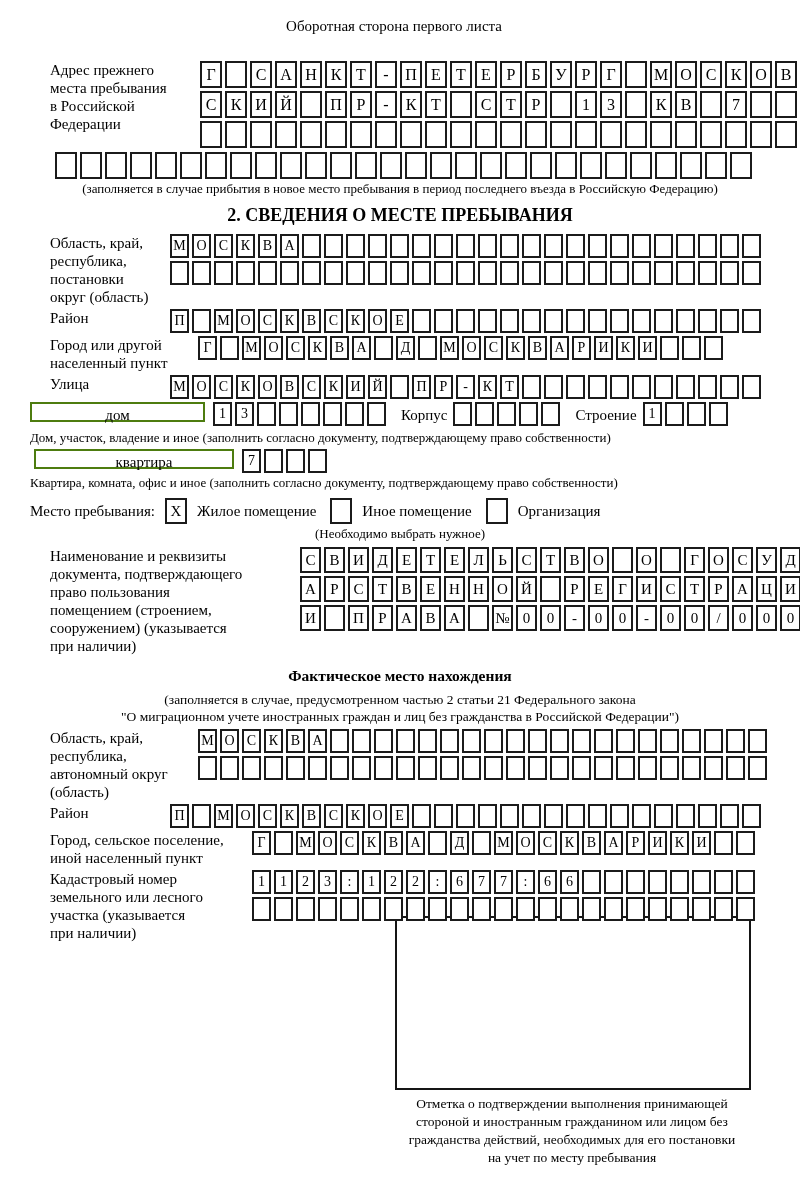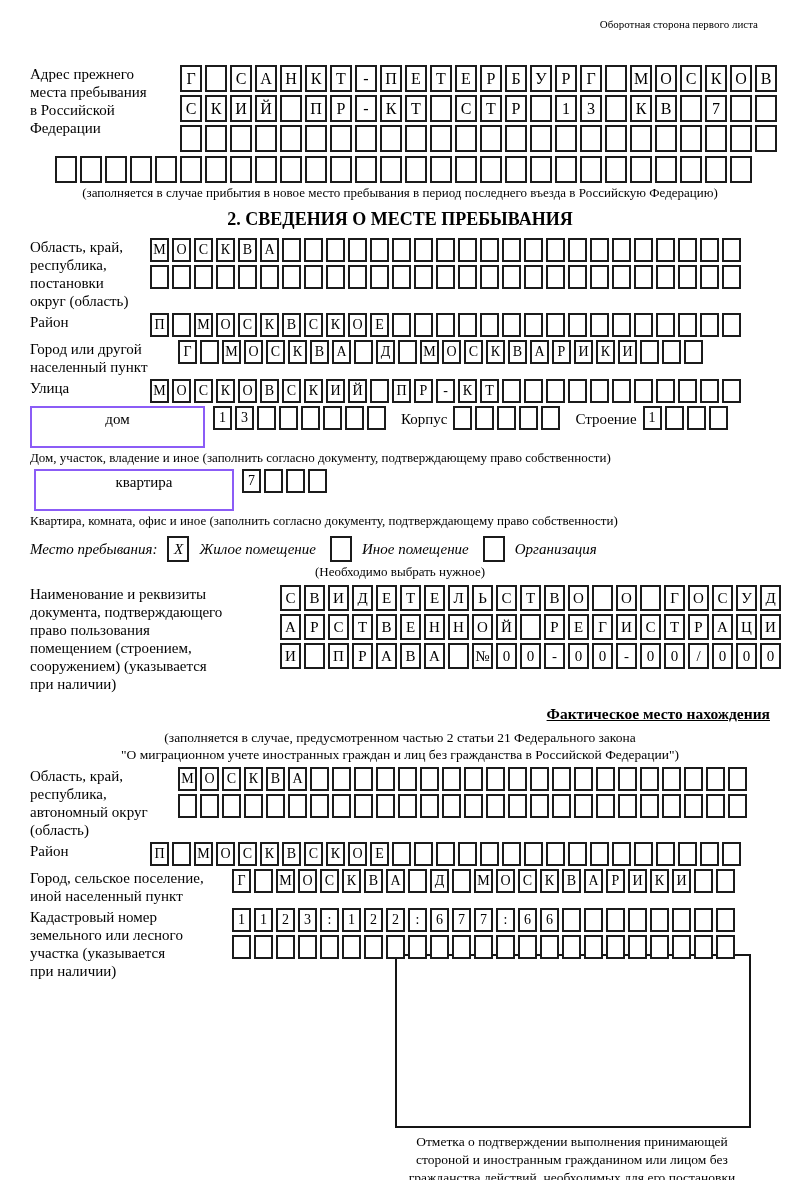--- a/index.html
+++ b/index.html
@@ -1,22 +1,22 @@
 <!DOCTYPE html>
 <html><head>
 <meta charset="utf-8">
 <style>
   html,body{margin:0;padding:0;background:#e8e8e8;}
   .page{
     width:800px;height:1180px;box-sizing:border-box;margin:0 auto;
     background:#fff;color:#000;padding:14px 30px 0 30px;overflow:hidden;
     font-family:"Liberation Serif","DejaVu Serif",serif;
   }
-  .header-note{text-align:right;font-size:11px;margin:4px 12px 35px 0;}
-  .frow{display:flex;align-items:flex-start;}
+  .header-note{text-align:center;font-size:15px;margin:4px 12px 26px 0;}
+  .frow{display:flex;align-items:flex-start;margin-left:20px;}
   .flabel{font-size:15px;line-height:18px;flex-shrink:0;}
   .w150{width:150px;} .w120{width:120px;} .w148{width:148px;} .w202{width:202px;} .w222{width:222px;}
   .indent28{margin-left:28px;}
   .cellcol{display:flex;flex-direction:column;}
   .cells{display:flex;}
   .rowgap{margin-bottom:3px;}
   .cell{
     box-sizing:border-box;border:2px solid #1b1b1b;margin-right:3px;background:#fff;
     display:inline-flex;align-items:center;justify-content:center;flex-shrink:0;
     font-family:"Liberation Serif","DejaVu Serif",serif;
@@ -24,34 +24,34 @@
   .cells-lg .cell{width:22px;height:27px;font-size:16px;}
   .cells-sm .cell{width:19px;height:24px;font-size:14px;}
   .cells-md .cell{width:21px;height:26px;font-size:15px;}
   .overflow-row{margin-left:25px;margin-top:1px;}
   .caption{font-size:13px;line-height:16px;margin:2px 0 2px 0;}
   .center{text-align:center;}
   .sec-title{font-weight:bold;font-size:18px;text-align:center;margin:8px 0 8px 0;}
   .mini-gap{height:3px;}
   .house-row{display:flex;align-items:flex-start;margin-top:3px;}
   .widebox{
-    box-sizing:border-box;border:2px solid #8b5cf6;height:42px;line-height:22px;
+    box-sizing:border-box;border:2px solid #4d7c0f;height:20px;line-height:22px;
     text-align:center;font-size:15px;flex-shrink:0;
   }
   .widebox.dom{width:175px;margin-right:8px;}
   .widebox.kv{width:200px;margin-right:8px;margin-left:4px;padding-left:20px;}
   .inline-label{font-size:15px;line-height:26px;margin:0 6px 0 12px;white-space:nowrap;}
-  .stay-row{display:flex;align-items:center;font-size:15px;margin:7px 0 1px 0;font-style:italic;}
+  .stay-row{display:flex;align-items:center;font-size:15px;margin:7px 0 1px 0;}
   .checkbox{
     box-sizing:border-box;width:22px;height:26px;border:2px solid #1b1b1b;flex-shrink:0;
     text-align:center;line-height:22px;font-size:15px;margin:0 10px 0 10px;
   }
   .opt-gap{margin-left:14px;}
   .doc-section{margin-top:5px;gap:28px;}
-  .head2{font-weight:bold;font-size:15.5px;text-align:right;margin:12px 0 6px 0;text-decoration:underline;}
+  .head2{font-weight:bold;font-size:15.5px;text-align:center;margin:12px 0 6px 0;}
   .note-line{font-size:13.5px;line-height:17px;text-align:center;}
   .fact{margin-top:4px;}
   .stamp-box{
     box-sizing:border-box;width:356px;height:174px;border:2px solid #151515;
     margin-left:365px;margin-top:-26px;background:#fff;
   }
   .stamp-caption{width:440px;margin-left:322px;margin-top:5px;text-align:center;
     font-size:13.5px;line-height:18px;}
 </style>
 </head>

